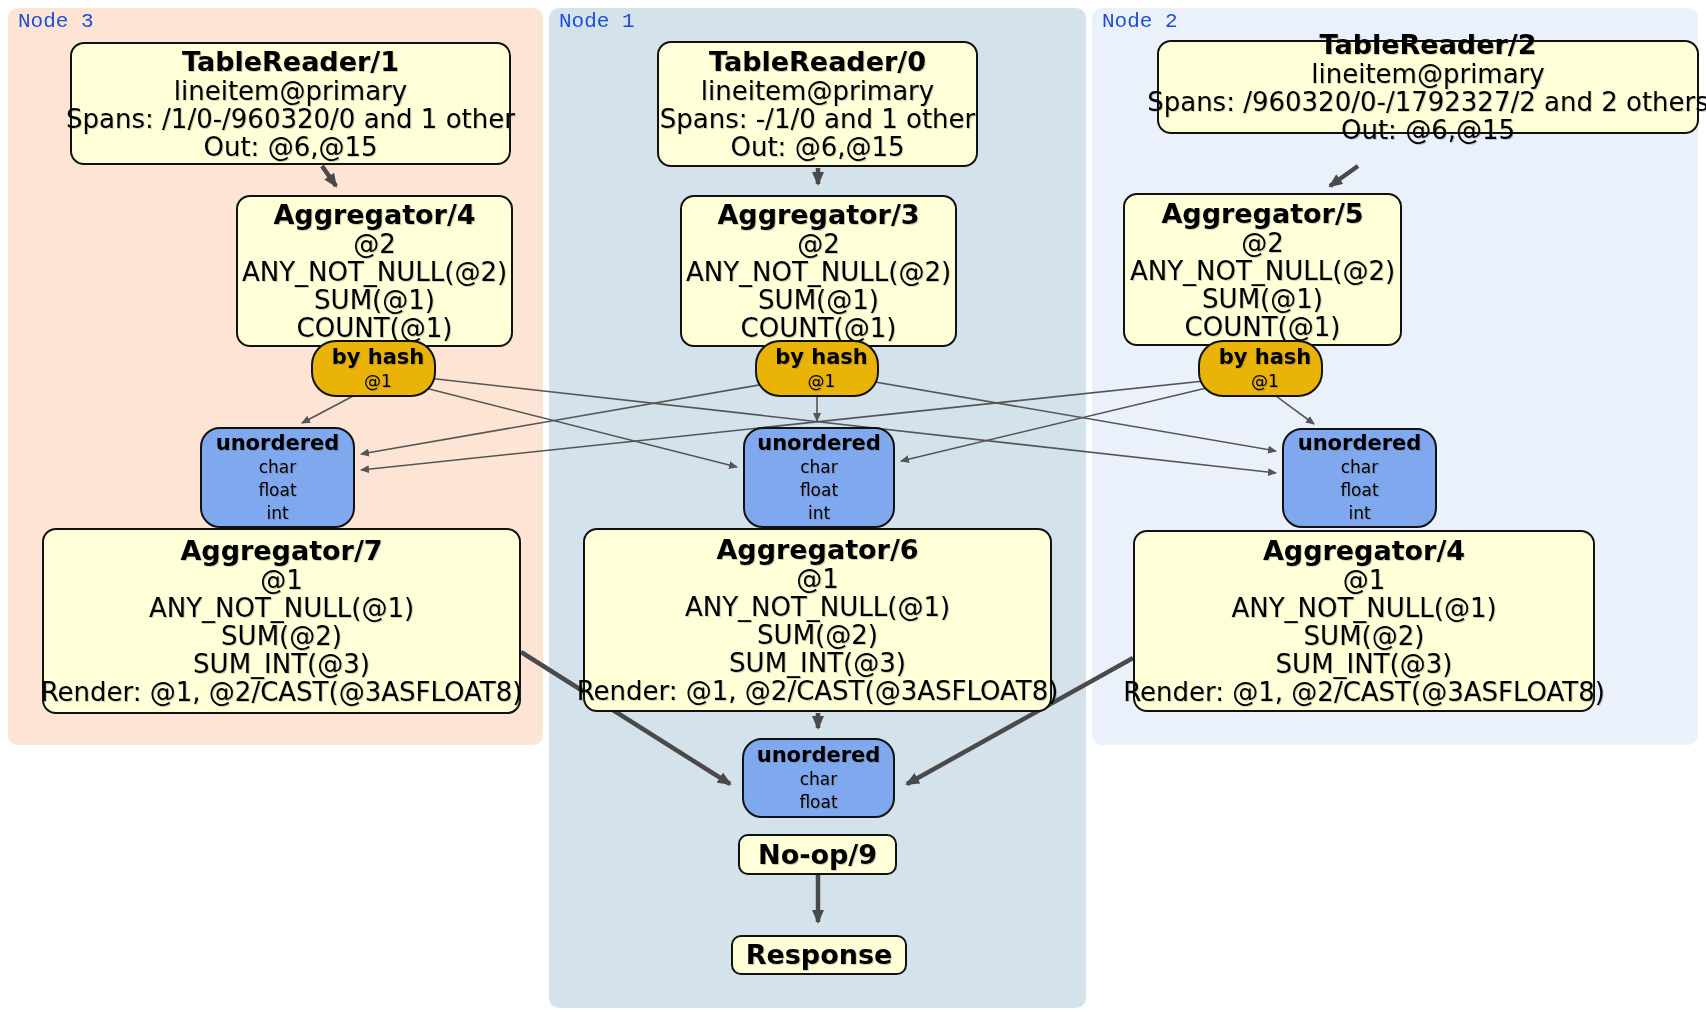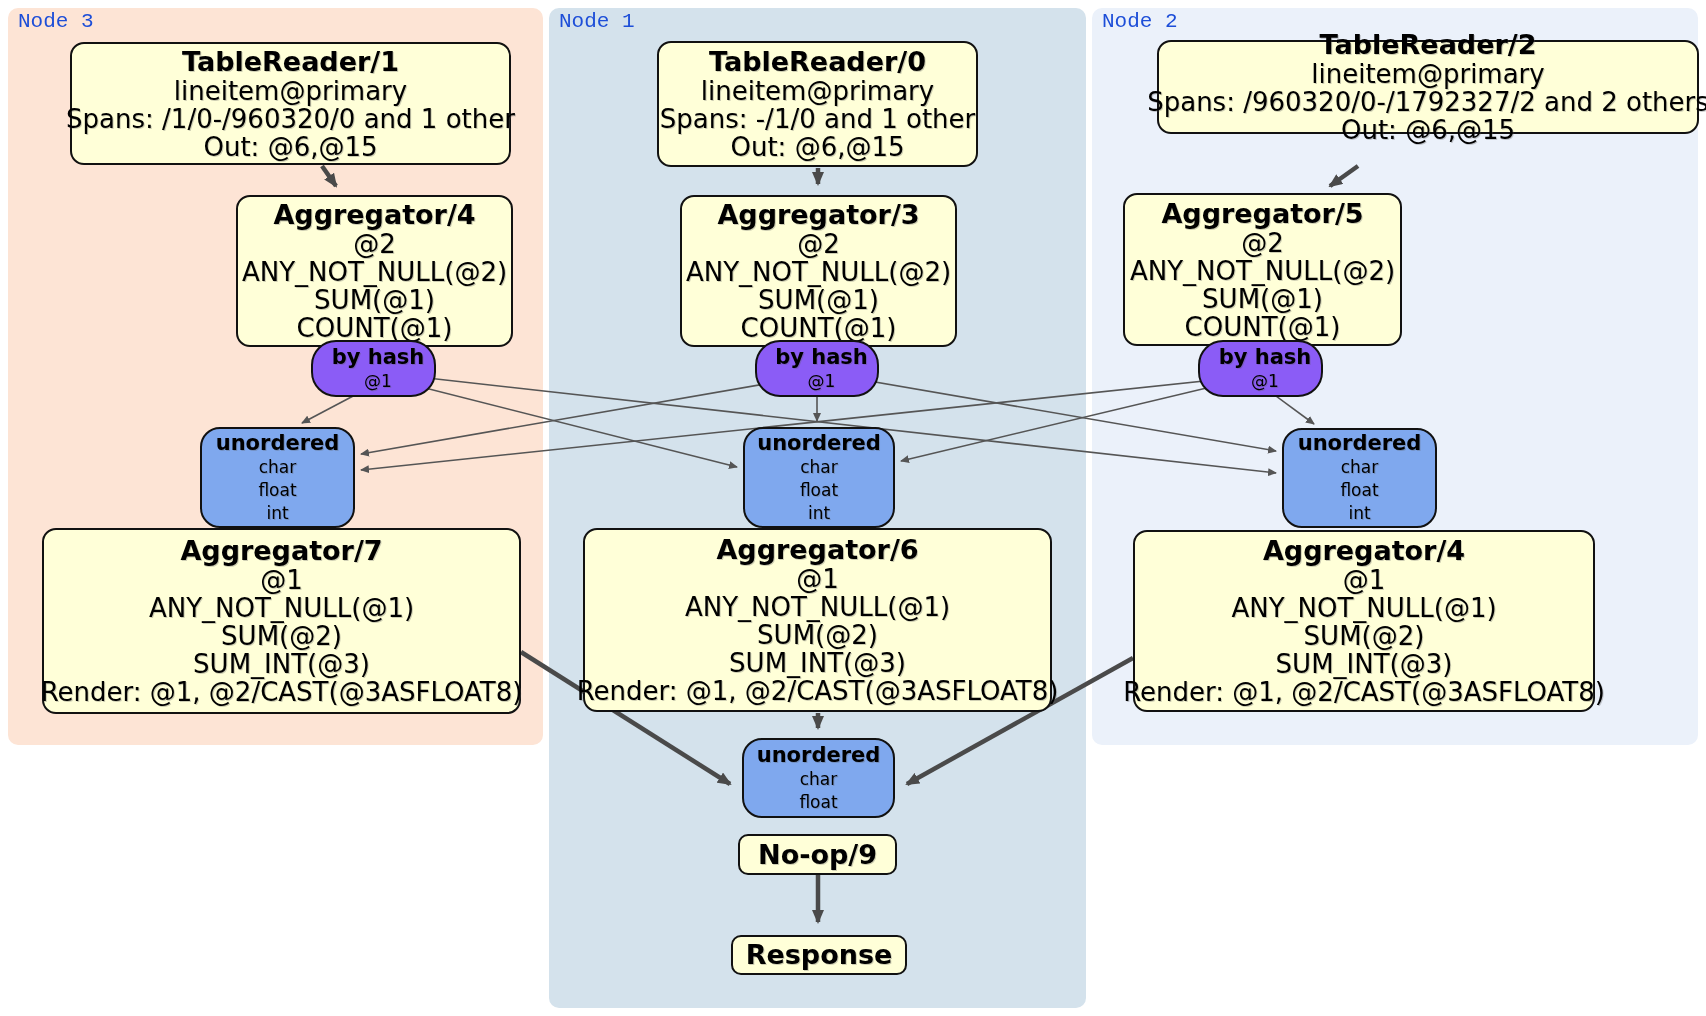--- a/index.html
+++ b/index.html
@@ -9,21 +9,21 @@
   }
   .panel{position:absolute;border-radius:10px;z-index:0;}
   .panel-label{position:absolute;font-size:21px;color:#1d4ed8;z-index:2;white-space:nowrap;font-family:Liberation Mono, monospace;}
   #edges{position:absolute;left:0;top:0;z-index:1;}
   .box{
     position:absolute;display:flex;flex-direction:column;justify-content:center;align-items:center;
     box-sizing:border-box;text-align:center;white-space:nowrap;z-index:2;
     text-shadow:1px 1px 0 rgba(90,90,90,0.30);
   }
   .proc{background:#ffffd8;border:2px solid #111;border-radius:14px;}
-  .router{background:#8b5cf6;border:2px solid #111;border-radius:25px;z-index:3;padding-left:9px;}
+  .router{background:#eab308;border:2px solid #111;border-radius:25px;z-index:3;padding-left:9px;}
   .sync{background:#7fa8ee;border:2px solid #111;border-radius:20px;z-index:3;}
   .bt{font-weight:bold;font-size:27px;line-height:30px;}
   .bl{font-size:26px;line-height:28px;}
   .sm .bt{font-size:21px;line-height:25px;}
   .sm .bl{font-size:17px;line-height:23px;}
 </style>
 </head>
 <body>
 
 <div id="canvas">

